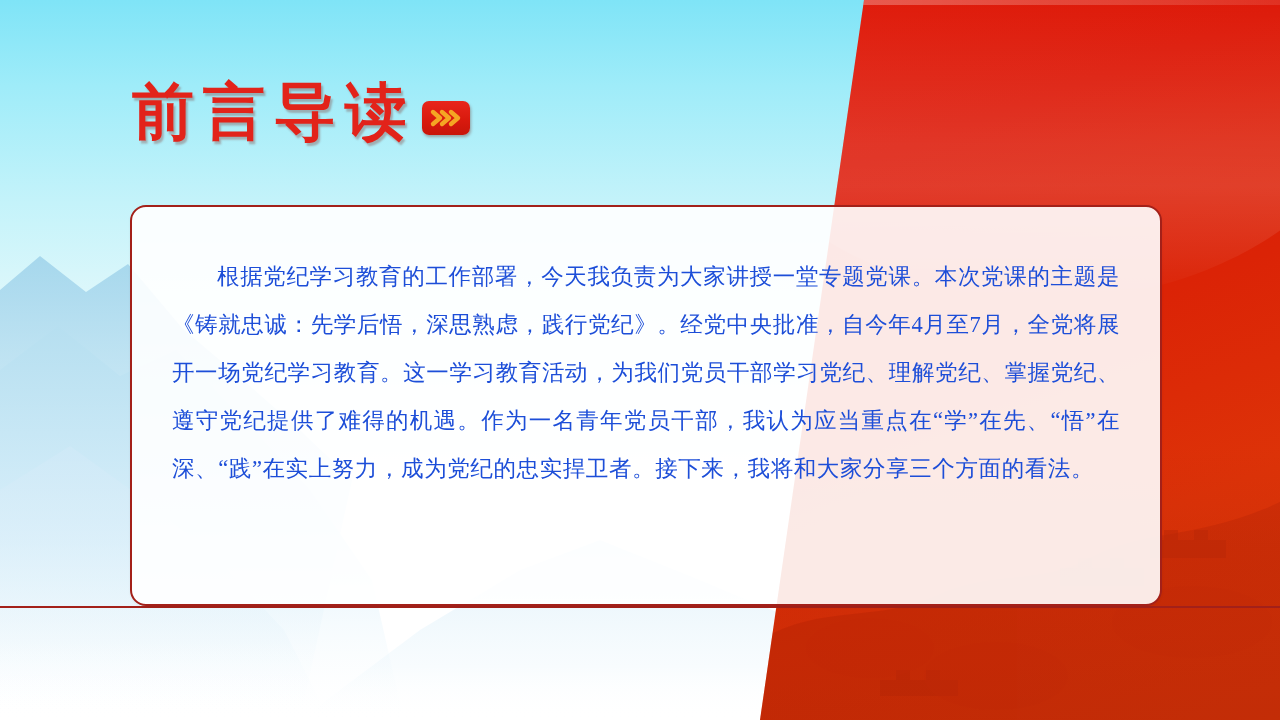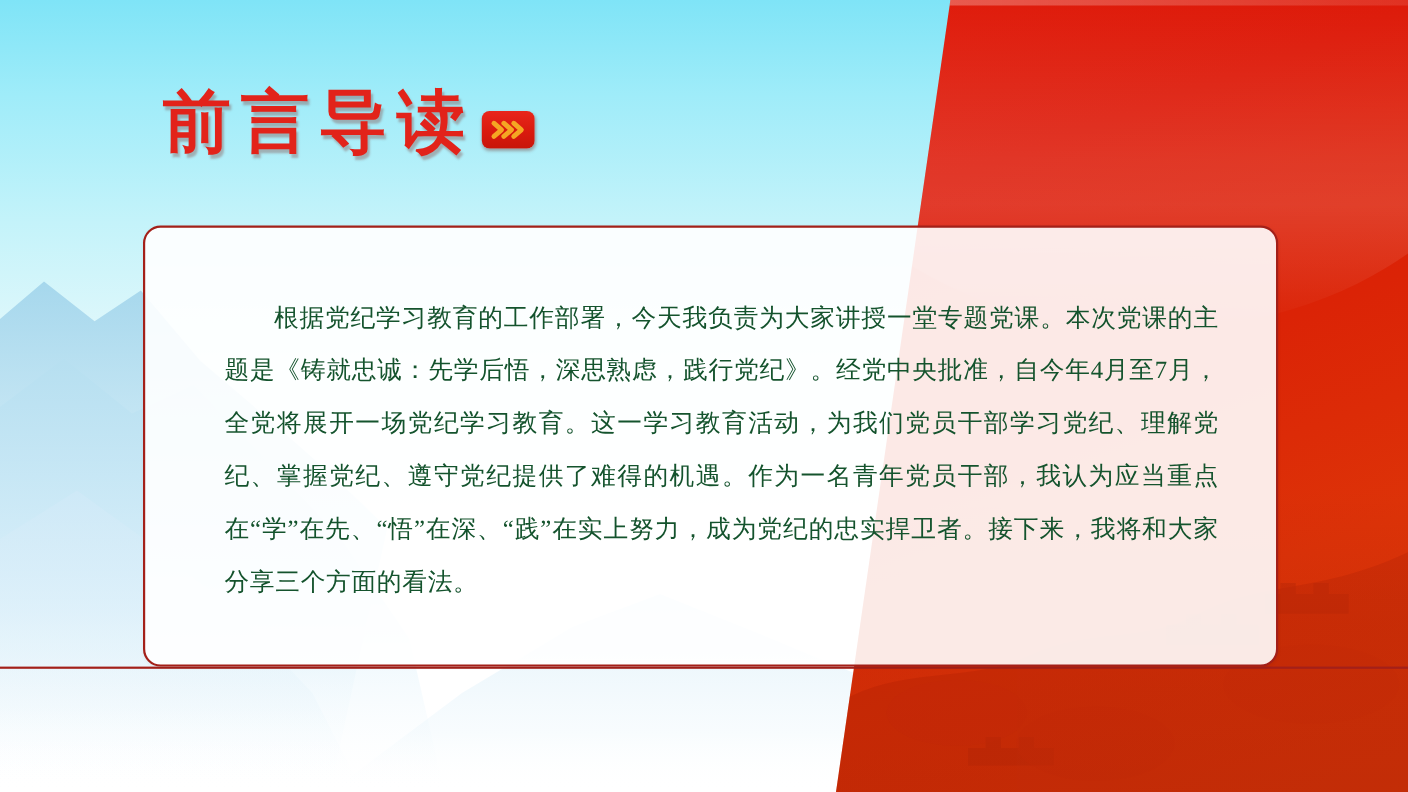--- a/index.html
+++ b/index.html
@@ -99,21 +99,21 @@
     left: 0;
     right: 0;
     top: 606px;
     height: 2px;
     background: #a32019;
   }
 
   
   .title-row {
     position: absolute;
-    left: 148px;
+    left: 132px;
     top: 80px;
     display: flex;
     align-items: flex-end;
     gap: 6px;
   }
   .title-text {
     font-family: "Liberation Serif", "DejaVu Serif", serif;
     font-size: 62px;
     font-weight: 700;
     letter-spacing: 9px;
@@ -142,26 +142,26 @@
     top: 205px;
     width: 1032px;
     height: 401px;
     box-sizing: border-box;
     border: 2px solid #a32019;
     border-radius: 16px;
     background: rgba(255,255,255,0.90);
     box-shadow: 0 1px 3px rgba(0,0,0,0.05);
   }
   .body-text {
-    margin: 12px;
-    padding: 46px 40px 0 60px;
+    margin: 0;
+    padding: 46px 40px 0 40px;
     font-family: "Liberation Serif", "DejaVu Serif", serif;
     font-size: 22.5px;
     line-height: 48px;
-    color: #14532d;
+    color: #1d4ed8;
     text-indent: 2em;
     text-align: justify;
     text-justify: inter-character;
     letter-spacing: 0.6px;
   }
 </style>
 </head>
 <body>
 
 <div id="slide">

